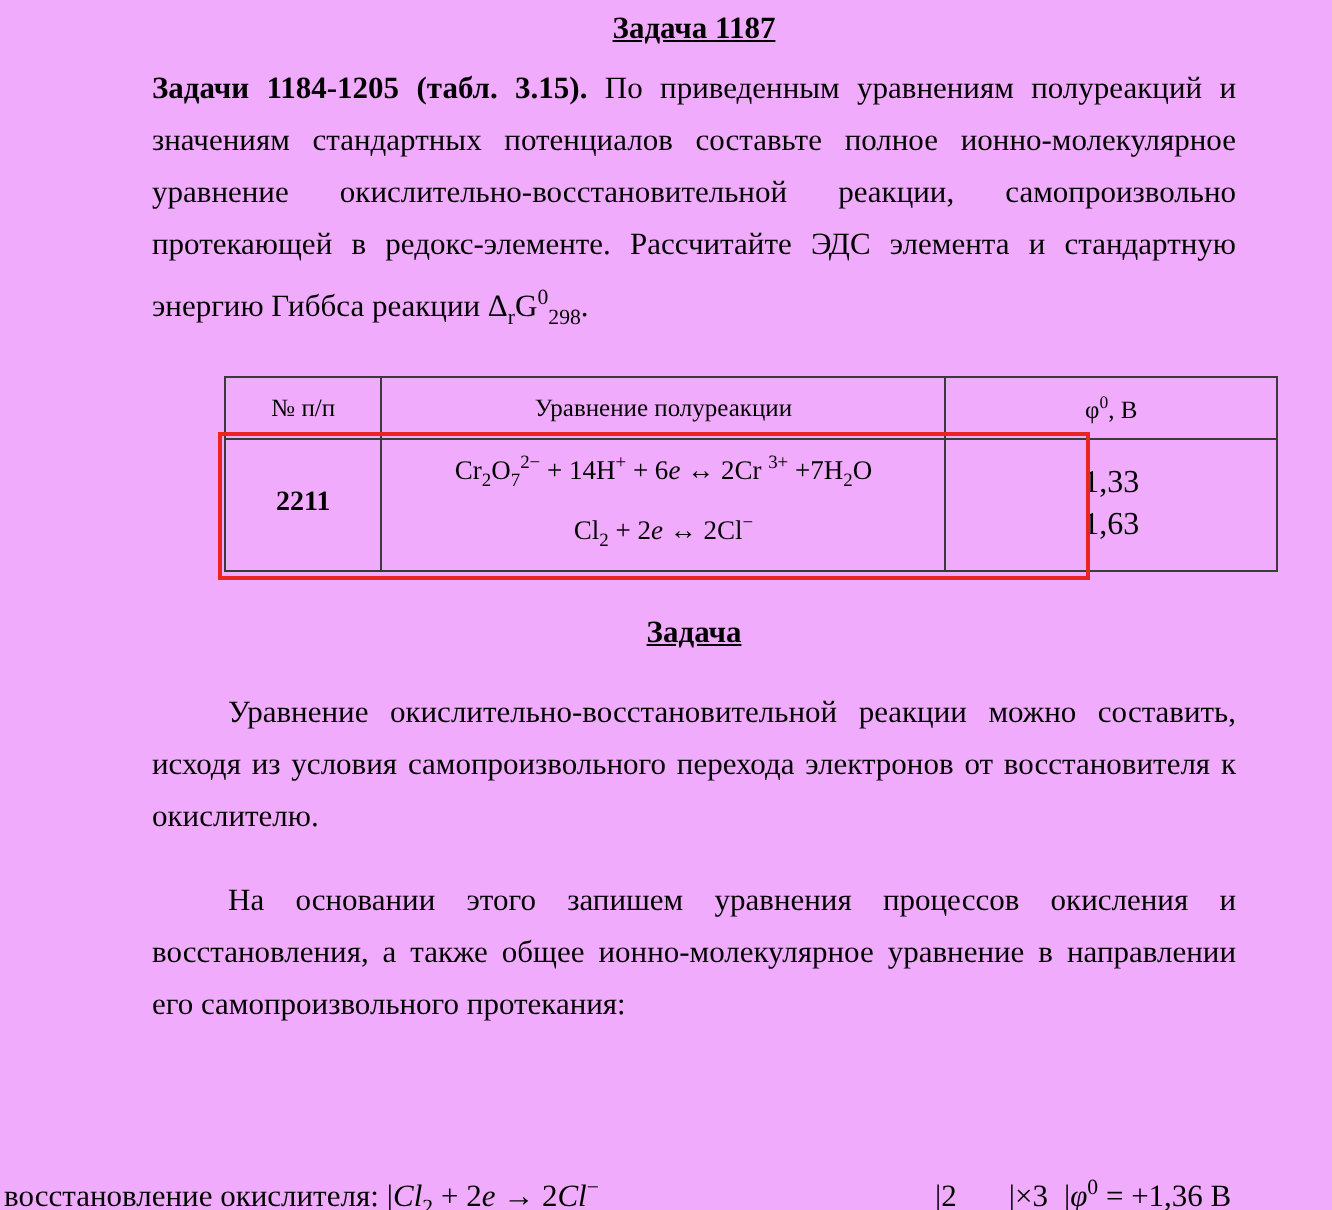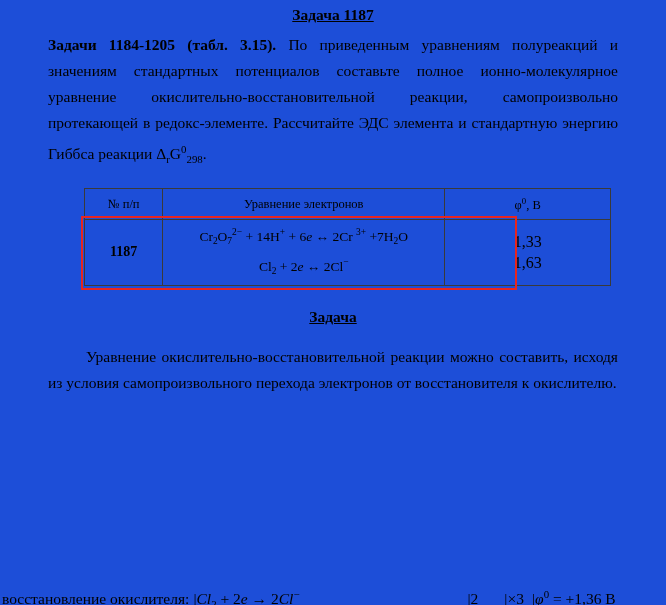--- a/index.html
+++ b/index.html
@@ -1,25 +1,26 @@
 <!DOCTYPE html>
 <html><head>
 <meta charset="utf-8">
 <style>
   html, body { margin: 0; padding: 0; background: #ffffff; }
   .page {
     position: relative;
     width: 666px;
     height: 605px;
-    background: #1d4ed8;
+    background: #f0abfc;
     color: #000000;
     font-family: "Liberation Serif", "DejaVu Serif", serif;
     font-size: 15.5px;
     overflow: hidden;
     box-sizing: border-box;
+    padding-left: 28px;
   }
   .content {
     padding: 4px 48px 0 48px;
   }
   .doc-title {
     text-align: center;
     font-weight: bold;
     text-decoration: underline;
     font-size: 15.5px;
     margin: 2px 0 8px 0;
@@ -105,45 +106,46 @@
     <div class="table-wrap">
       <table class="halfrx">
         <colgroup>
           <col class="col-num">
             <col class="col-eq">
             <col class="col-phi">
         </colgroup>
         <thead>
           <tr>
             <th>№ п/п</th>
-            <th>Уравнение электронов</th>
+            <th>Уравнение полуреакции</th>
             <th>φ<sup>0</sup>, В</th>
           </tr>
         </thead>
         <tbody>
           <tr>
-            <td class="cell-num">1187</td>
+            <td class="cell-num">2211</td>
             <td class="cell-eq">
               <div>Cr<sub>2</sub>O<sub>7</sub><sup>2−</sup> + 14H<sup>+</sup> + 6<i>e</i> ↔ 2Cr <sup>3+</sup> +7H<sub>2</sub>O</div>
               <div>Cl<sub>2</sub> + 2<i>e</i> ↔ 2Cl<sup>−</sup></div>
             </td>
             <td class="cell-phi">
               <div>1,33</div>
               <div>1,63</div>
             </td>
           </tr>
         </tbody>
       </table>
       <div class="red-box"></div>
     </div>
 
     <div class="solution-heading">Задача</div>
 
     <p class="para indent">Уравнение окислительно-восстановительной реакции можно составить, исходя из условия самопроизвольного перехода электронов от восстановителя к окислителю.</p>
 
 
+    <p class="para indent gap-before">На основании этого запишем уравнения процессов окисления и восстановления, а также общее ионно-молекулярное уравнение в направлении его самопроизвольного протекания:</p>
 
   </div>
 
   <div class="bottom-line">
     <span>восстановление окислителя:</span><span class="seg-formula">|<i>Cl</i><sub>2</sub> + 2<i>e</i> → 2<i>Cl</i><sup>−</sup></span><span class="seg-count">|2</span><span class="seg-mult">|×3</span><span class="seg-pot">|<i>φ</i><sup>0</sup> = +1,36 В</span>
   </div>
 </div>
 
 </body></html>

